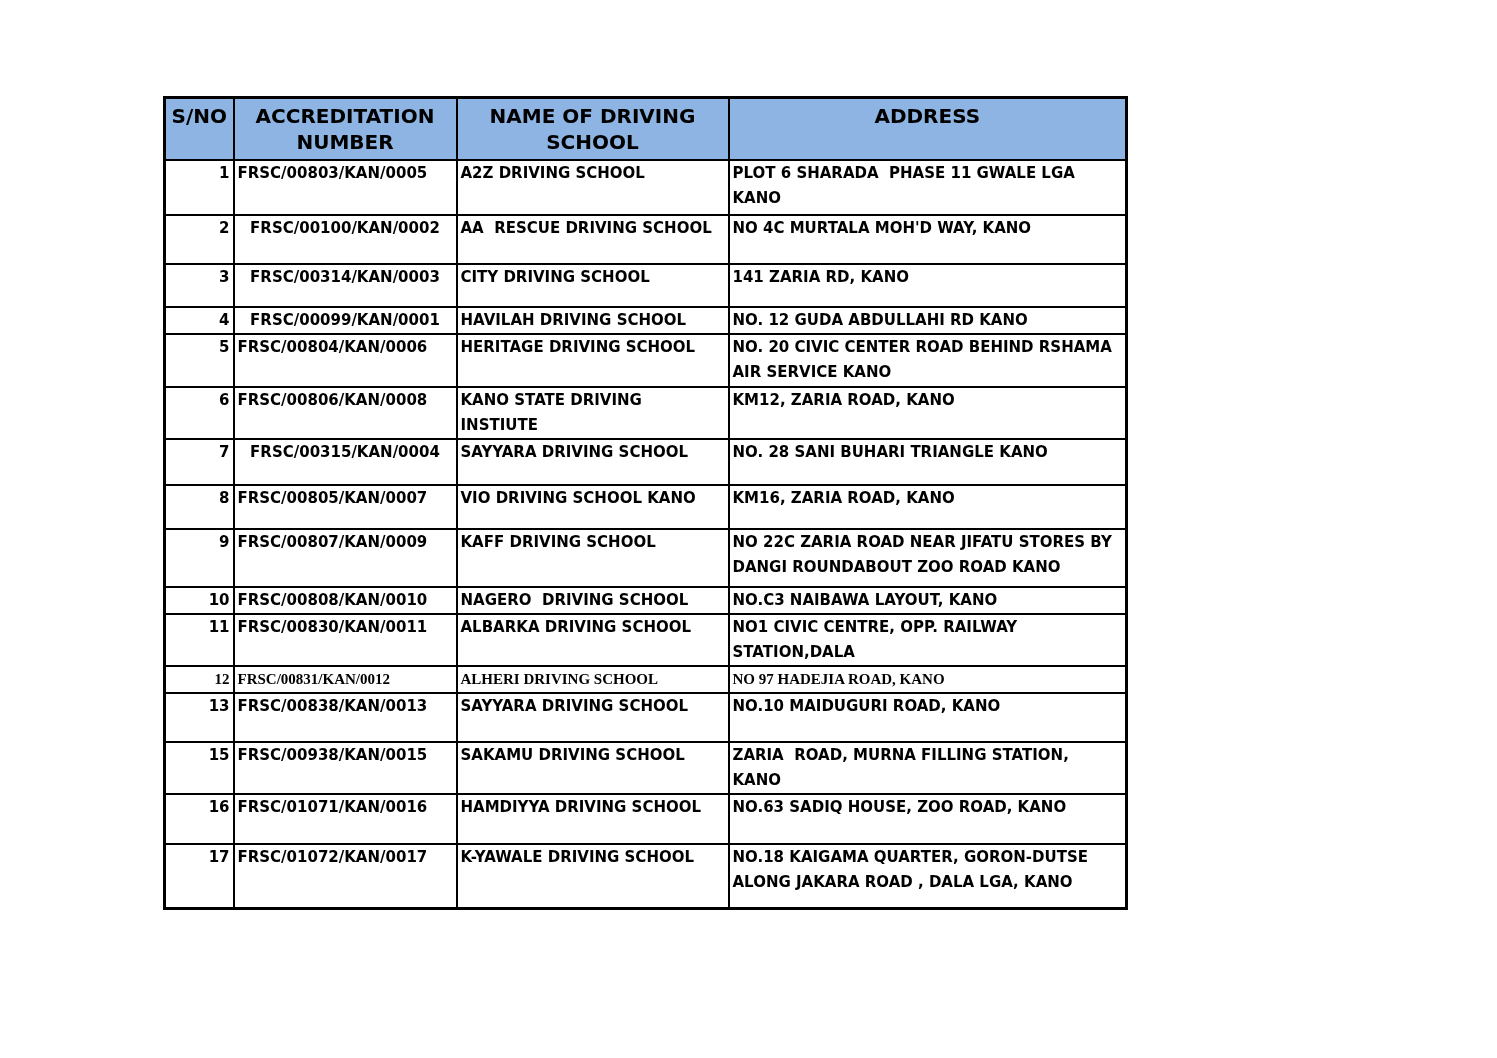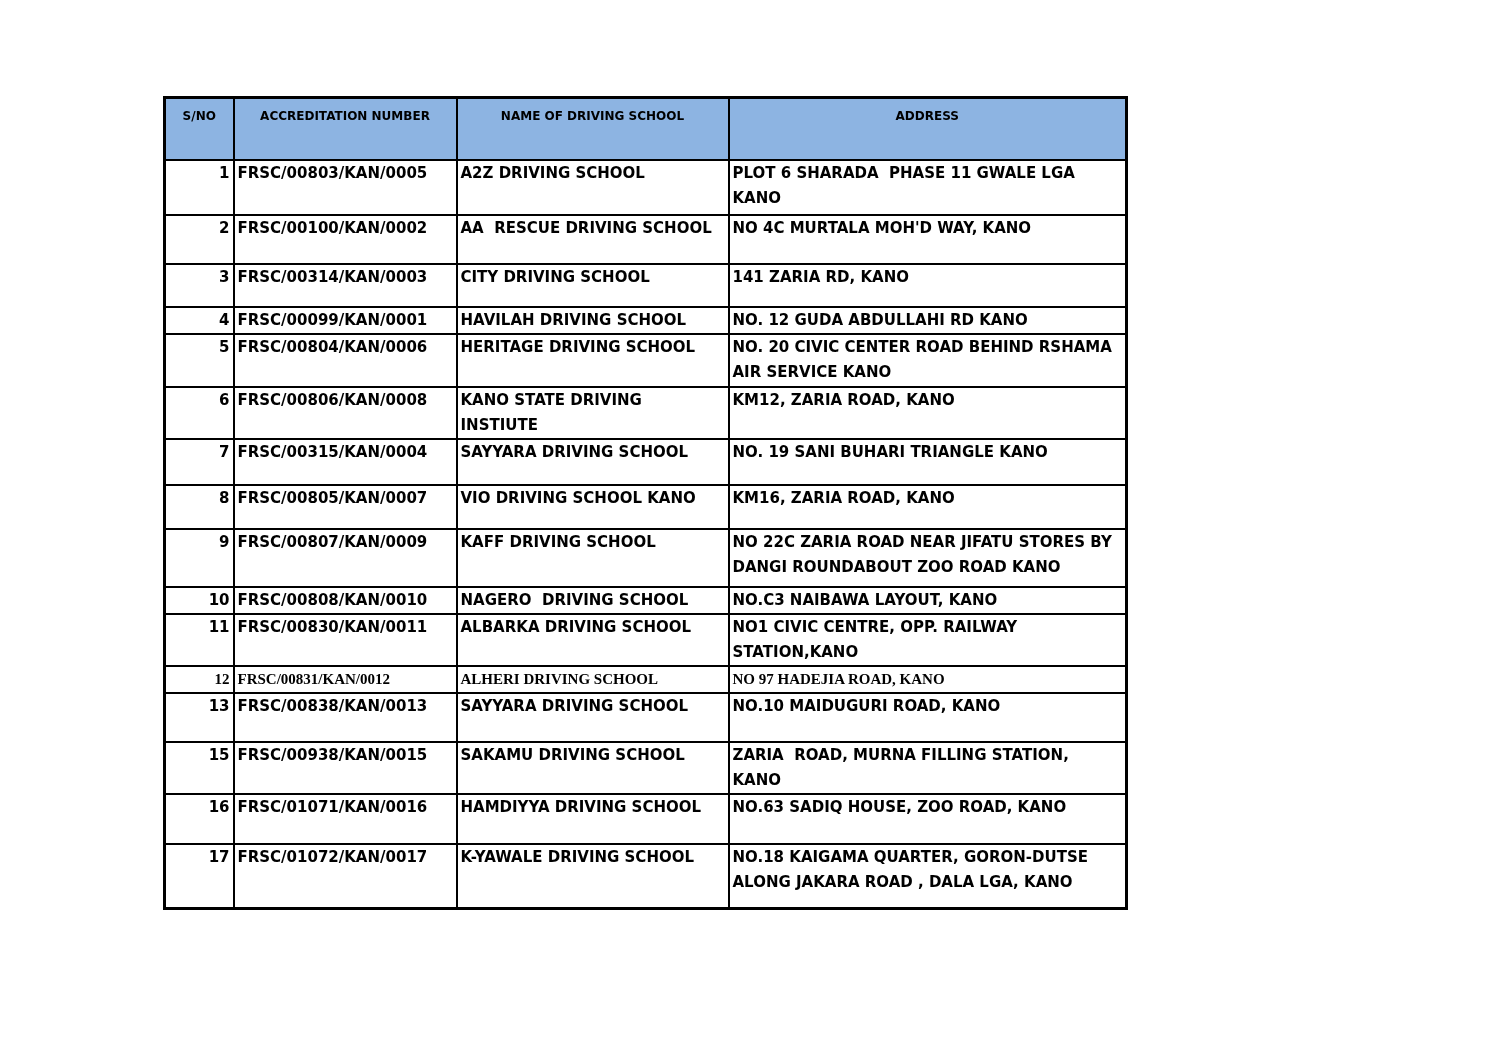--- a/index.html
+++ b/index.html
@@ -24,32 +24,32 @@
     border: 2px solid var(--line);
     vertical-align: top;
     overflow: hidden;
     font-weight: bold;
     white-space: pre-wrap;
     word-wrap: break-word;
   }
   thead tr { height: 62px; }
   th {
     background: var(--header-bg);
-    font-size: 12px;
+    font-size: 20px;
     line-height: 26px;
     text-align: center;
     padding: 4px 2px 0 2px;
   }
   td {
     font-size: 15px;
     line-height: 25px;
     padding: 0 3px;
   }
   td.sno { text-align: right; padding-right: 3px; }
-  td.acc.right { text-align: left; padding-right: 3px; margin-top: 12px; }
+  td.acc.right { text-align: center; padding-right: 3px; margin-top: 12px; }
   col.c-sno { width: 69px; }
   col.c-acc { width: 223px; }
   col.c-name { width: 272px; }
   col.c-addr { width: 398px; }
 </style>
 </head>
 <body>
 
 <div class="sheet">
   <table class="schools">
@@ -101,21 +101,21 @@
         <tr style="height: 49px;">
           <td class="sno">6</td>
           <td class="acc">FRSC/00806/KAN/0008</td>
           <td class="name">KANO STATE DRIVING INSTIUTE</td>
           <td class="addr">KM12, ZARIA ROAD, KANO</td>
         </tr>
         <tr style="height: 46px;">
           <td class="sno">7</td>
           <td class="acc right">FRSC/00315/KAN/0004</td>
           <td class="name">SAYYARA DRIVING SCHOOL</td>
-          <td class="addr">NO. 19 SANI BUHARI TRIANGLE KANO</td>
+          <td class="addr">NO. 28 SANI BUHARI TRIANGLE KANO</td>
         </tr>
         <tr style="height: 44px;">
           <td class="sno">8</td>
           <td class="acc">FRSC/00805/KAN/0007</td>
           <td class="name">VIO DRIVING SCHOOL KANO</td>
           <td class="addr">KM16, ZARIA ROAD, KANO</td>
         </tr>
         <tr style="height: 58px;">
           <td class="sno">9</td>
           <td class="acc">FRSC/00807/KAN/0009</td>
@@ -125,21 +125,21 @@
         <tr style="height: 25px;">
           <td class="sno">10</td>
           <td class="acc">FRSC/00808/KAN/0010</td>
           <td class="name">NAGERO  DRIVING SCHOOL</td>
           <td class="addr">NO.C3 NAIBAWA LAYOUT, KANO</td>
         </tr>
         <tr style="height: 48px;">
           <td class="sno">11</td>
           <td class="acc">FRSC/00830/KAN/0011</td>
           <td class="name">ALBARKA DRIVING SCHOOL</td>
-          <td class="addr">NO1 CIVIC CENTRE, OPP. RAILWAY STATION,KANO</td>
+          <td class="addr">NO1 CIVIC CENTRE, OPP. RAILWAY STATION,DALA</td>
         </tr>
         <tr style="height: 25px; font-family: Liberation Serif, serif;">
           <td class="sno">12</td>
           <td class="acc">FRSC/00831/KAN/0012</td>
           <td class="name">ALHERI DRIVING SCHOOL</td>
           <td class="addr">NO 97 HADEJIA ROAD, KANO</td>
         </tr>
         <tr style="height: 49px;">
           <td class="sno">13</td>
           <td class="acc">FRSC/00838/KAN/0013</td>

